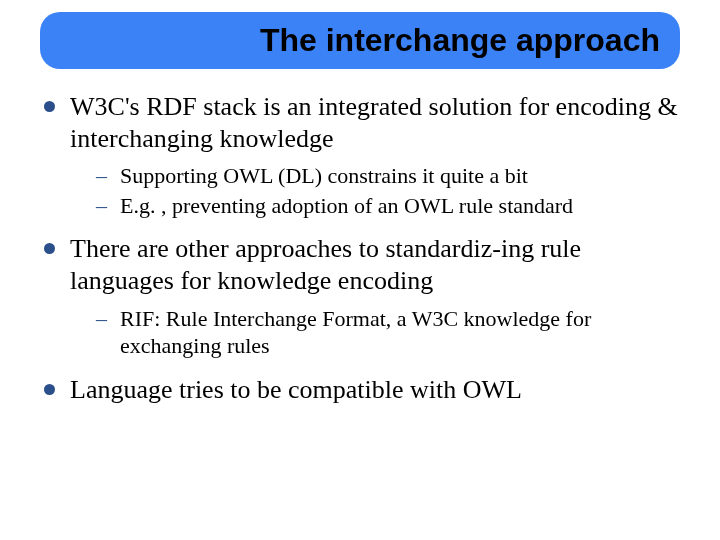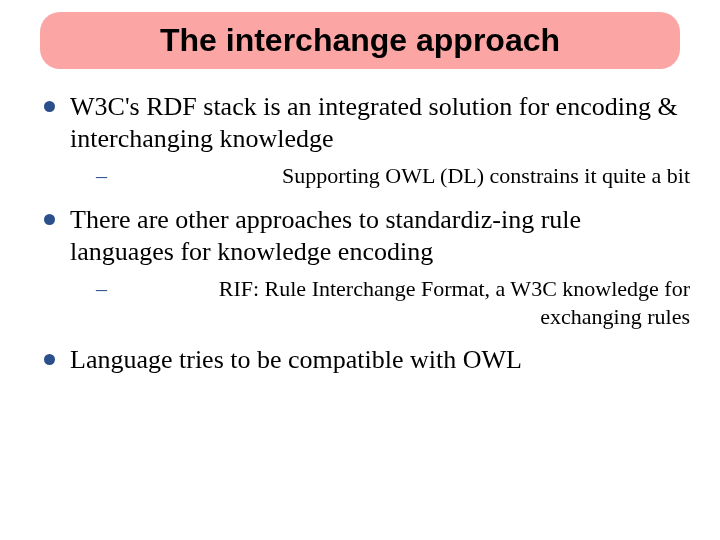--- a/index.html
+++ b/index.html
@@ -11,25 +11,25 @@
     font-family: Arial, Helvetica, sans-serif;
     color: #000;
   }
   .slide {
     width: 720px;
     height: 540px;
     box-sizing: border-box;
     padding: 12px 30px 20px 30px;
   }
   .title-box {
-    background: #fca5a5;
+    background: #3b82f6;
     border-radius: 20px;
     padding: 10px 20px;
     margin: 0 10px 22px 10px;
-    text-align: center;
+    text-align: right;
   }
   .title-box h1 {
     margin: 0;
     font-size: 32px;
     font-weight: bold;
     color: #000;
   }
   ul.top {
     list-style: none;
     margin: 0;
@@ -50,21 +50,20 @@
     top: 10px;
     width: 11px;
     height: 11px;
     background: #2a4f8a;
     border-radius: 50%;
   }
   ul.sub {
     list-style: none;
     margin: 8px 0 14px 0;
     padding: 0 0 0 26px;
-    text-align: right;
   }
   ul.sub > li {
     position: relative;
     padding-left: 24px;
     margin-bottom: 2px;
     font-size: 22px;
     line-height: 1.25;
   }
   ul.sub > li::before {
     content: "–";
@@ -81,20 +80,21 @@
 <div class="slide">
   <div class="title-box">
     <h1>The interchange approach</h1>
   </div>
 
   <ul class="top">
     <li>
       <span>W3C's RDF stack is an integrated solution for encoding &amp; interchanging knowledge</span>
       <ul class="sub">
         <li>Supporting  OWL (DL) constrains it quite a bit</li>
+        <li>E.g. , preventing adoption of an OWL rule standard</li>
       </ul>
     </li>
     <li>
       <span>There are other approaches to standardiz-ing rule languages for knowledge encoding</span>
       <ul class="sub">
         <li>RIF: Rule Interchange Format, a W3C knowledge for exchanging rules</li>
       </ul>
     </li>
     <li>
       <span>Language tries to be compatible with OWL</span>

